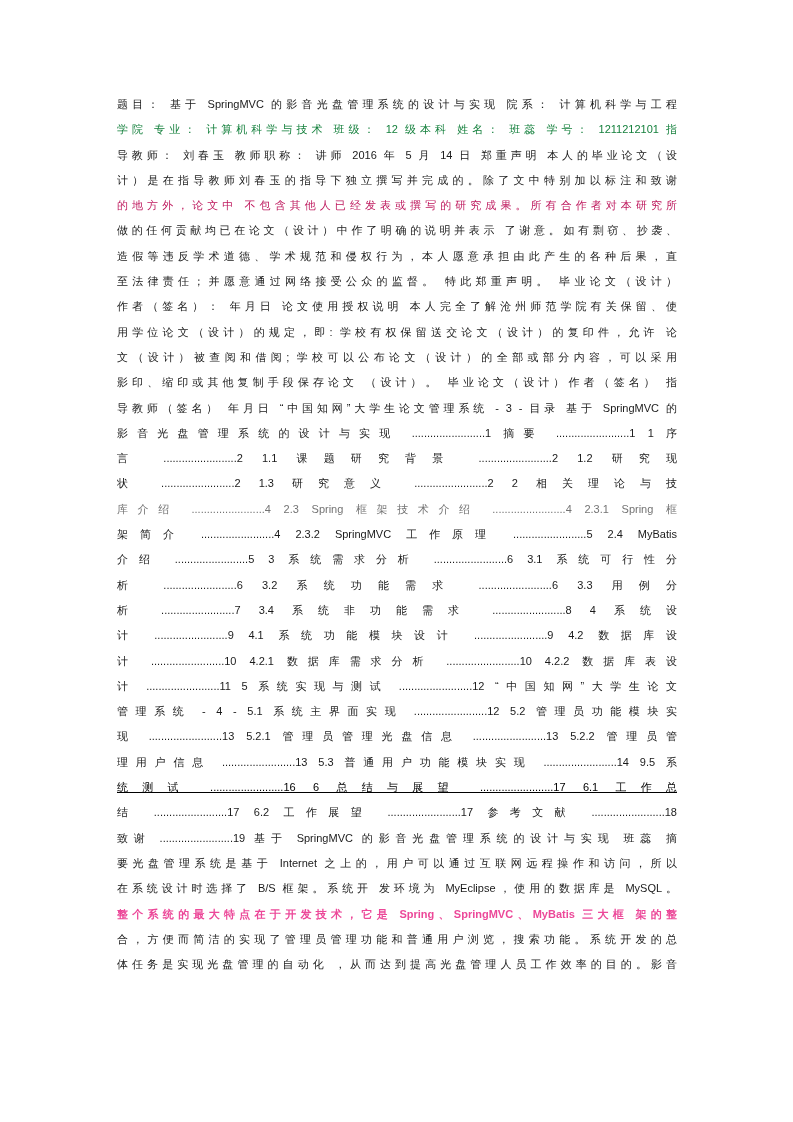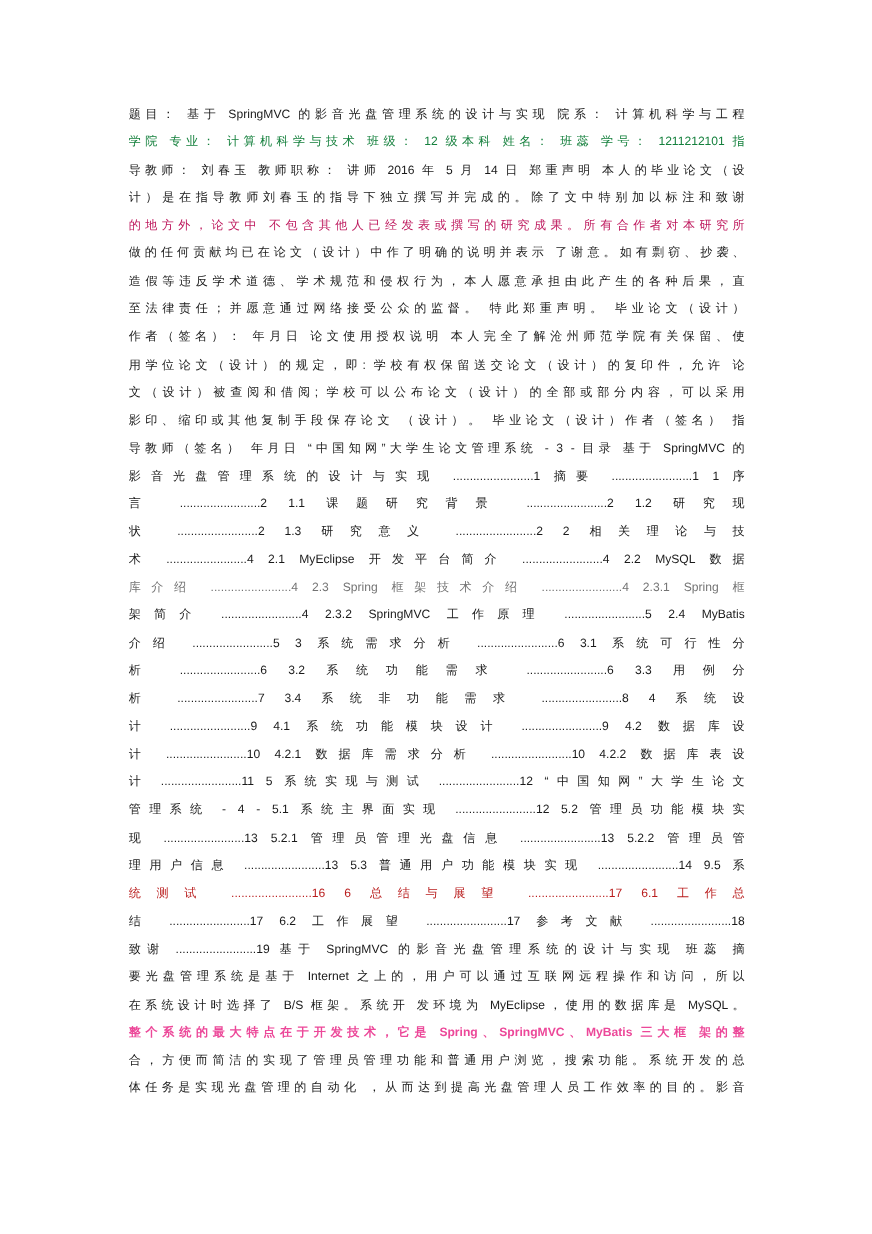--- a/index.html
+++ b/index.html
@@ -48,33 +48,32 @@
       <div class="line" style="color: rgb(26, 26, 26);">造假等违反学术道德、学术规范和侵权行为，本人愿意承担由此产生的各种后果，直</div>
       <div class="line" style="color: rgb(26, 26, 26);">至法律责任；并愿意通过网络接受公众的监督。 特此郑重声明。 毕业论文（设计）</div>
       <div class="line" style="color: rgb(26, 26, 26);">作者（签名）： 年月日 论文使用授权说明 本人完全了解沧州师范学院有关保留、使</div>
       <div class="line" style="color: rgb(26, 26, 26);">用学位论文（设计）的规定，即: 学校有权保留送交论文（设计）的复印件，允许 论</div>
       <div class="line" style="color: rgb(26, 26, 26);">文（设计）被查阅和借阅; 学校可以公布论文（设计）的全部或部分内容，可以采用</div>
       <div class="line" style="color: rgb(26, 26, 26);">影印、缩印或其他复制手段保存论文 （设计）。 毕业论文（设计）作者（签名） 指</div>
       <div class="line" style="color: rgb(26, 26, 26);">导教师（签名） 年月日 “中国知网”大学生论文管理系统 - 3 - 目录 基于 SpringMVC 的</div>
       <div class="line" style="color: rgb(26, 26, 26);">影音光盘管理系统的设计与实现 ........................1 摘要 ........................1 1 序</div>
       <div class="line" style="color: rgb(26, 26, 26);">言 ........................2 1.1 课题研究背景 ........................2 1.2 研究现</div>
       <div class="line" style="color: rgb(26, 26, 26);">状 ........................2 1.3 研究意义 ........................2 2 相关理论与技</div>
-      <div class="line" style="color: rgb(26, 26, 26);">术 ........................4 2.1 MyEclipse 开发平台简介 ........................4 2.2 MySQL 数据</div>
       <div class="line" style="color: #737373;">库介绍 ........................4 2.3 Spring 框架技术介绍 ........................4 2.3.1 Spring 框</div>
       <div class="line" style="color: rgb(26, 26, 26);">架简介 ........................4 2.3.2 SpringMVC 工作原理 ........................5 2.4 MyBatis</div>
       <div class="line" style="color: rgb(26, 26, 26);">介绍 ........................5 3 系统需求分析 ........................6 3.1 系统可行性分</div>
       <div class="line" style="color: rgb(26, 26, 26);">析 ........................6 3.2 系统功能需求 ........................6 3.3 用例分</div>
       <div class="line" style="color: rgb(26, 26, 26);">析 ........................7 3.4 系统非功能需求 ........................8 4 系统设</div>
       <div class="line" style="color: rgb(26, 26, 26);">计 ........................9 4.1 系统功能模块设计 ........................9 4.2 数据库设</div>
       <div class="line" style="color: rgb(26, 26, 26);">计 ........................10 4.2.1 数据库需求分析 ........................10 4.2.2 数据库表设</div>
       <div class="line" style="color: rgb(26, 26, 26);">计 ........................11 5 系统实现与测试 ........................12 “中国知网”大学生论文</div>
       <div class="line" style="color: rgb(26, 26, 26);">管理系统 - 4 - 5.1 系统主界面实现 ........................12 5.2 管理员功能模块实</div>
       <div class="line" style="color: rgb(26, 26, 26);">现 ........................13 5.2.1 管理员管理光盘信息 ........................13 5.2.2 管理员管</div>
       <div class="line" style="color: rgb(26, 26, 26);">理用户信息 ........................13 5.3 普通用户功能模块实现 ........................14 9.5 系</div>
-      <div class="line" style="color: #b91c1c;">统测试 ........................16 6 总结与展望 ........................17 6.1 工作总</div>
+      <div class="line" style="color: #000000; text-decoration: underline;">统测试 ........................16 6 总结与展望 ........................17 6.1 工作总</div>
       <div class="line" style="color: rgb(26, 26, 26);">结 ........................17 6.2 工作展望 ........................17 参考文献 ........................18</div>
       <div class="line" style="color: rgb(26, 26, 26);">致谢 ........................19 基于 SpringMVC 的影音光盘管理系统的设计与实现 班蕊 摘</div>
       <div class="line" style="color: rgb(26, 26, 26);">要光盘管理系统是基于 Internet 之上的，用户可以通过互联网远程操作和访问，所以</div>
       <div class="line" style="color: rgb(26, 26, 26);">在系统设计时选择了 B/S 框架。系统开 发环境为 MyEclipse，使用的数据库是 MySQL。</div>
       <div class="line" style="color: #ec4899; font-weight: bold;">整个系统的最大特点在于开发技术，它是 Spring、SpringMVC、MyBatis 三大框 架的整</div>
       <div class="line" style="color: rgb(26, 26, 26);">合，方便而简洁的实现了管理员管理功能和普通用户浏览，搜索功能。系统开发的总</div>
       <div class="line" style="color: rgb(26, 26, 26);">体任务是实现光盘管理的自动化 ，从而达到提高光盘管理人员工作效率的目的。影音</div>
     </div>
 </div>
 

